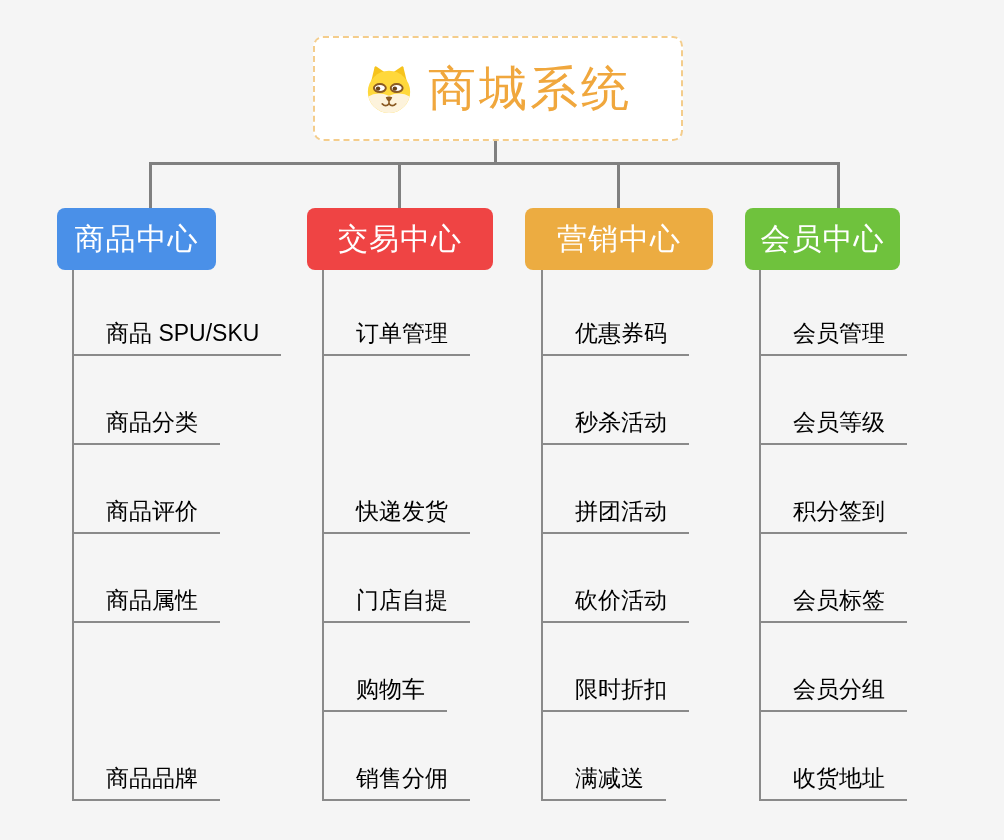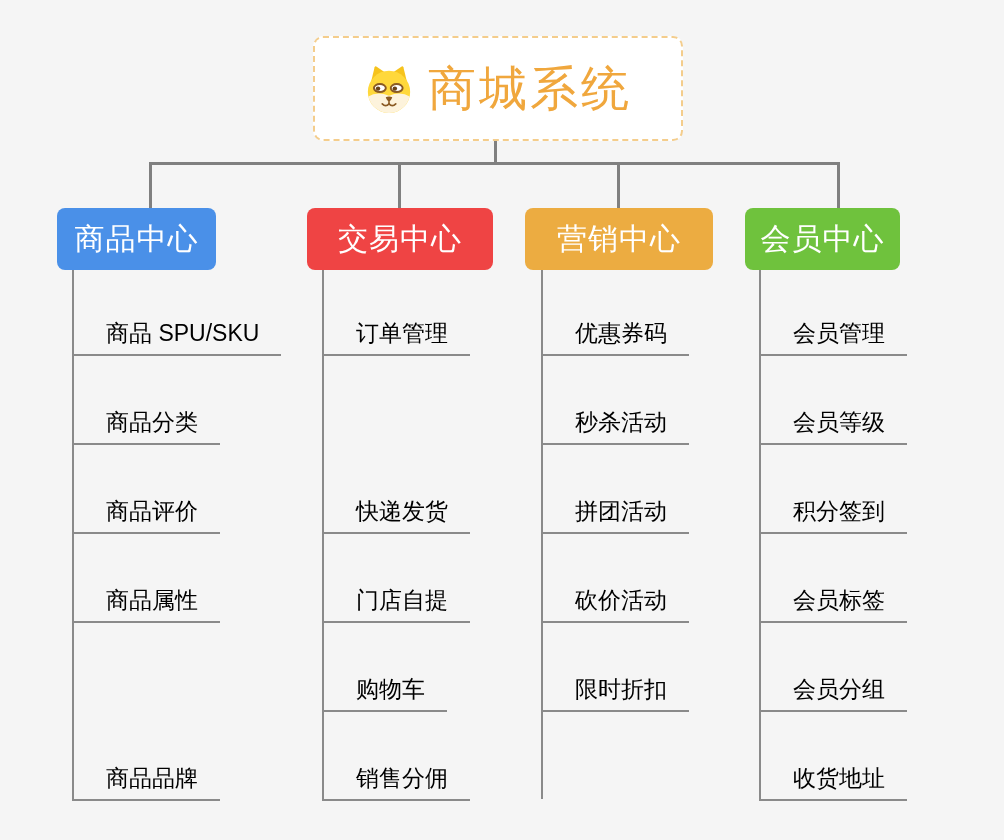--- a/index.html
+++ b/index.html
@@ -111,20 +111,21 @@
   <div class="leaf col-1 row-2">快递发货</div>
   <div class="leaf col-1 row-3">门店自提</div>
   <div class="leaf col-1 row-4">购物车</div>
   <div class="leaf col-1 row-5">销售分佣</div>
 
   <div class="leaf col-2 row-0">优惠券码</div>
   <div class="leaf col-2 row-1">秒杀活动</div>
   <div class="leaf col-2 row-2">拼团活动</div>
   <div class="leaf col-2 row-3">砍价活动</div>
   <div class="leaf col-2 row-4">限时折扣</div>
+  <div class="leaf col-2 row-5">满减送</div>
 
   <div class="leaf col-3 row-0">会员管理</div>
   <div class="leaf col-3 row-1">会员等级</div>
   <div class="leaf col-3 row-2">积分签到</div>
   <div class="leaf col-3 row-3">会员标签</div>
   <div class="leaf col-3 row-4">会员分组</div>
   <div class="leaf col-3 row-5">收货地址</div>
 
 </div>
 

